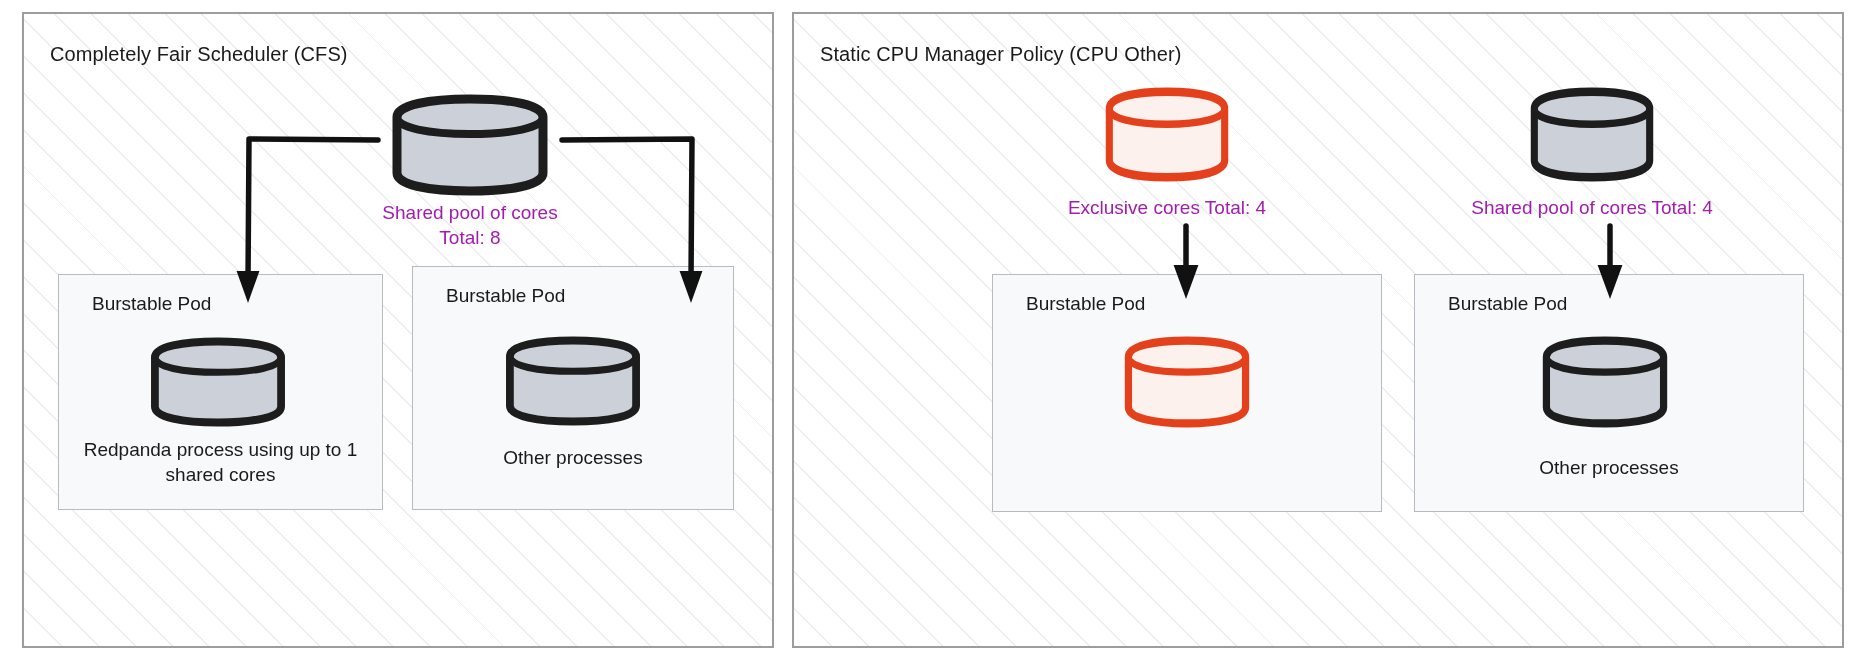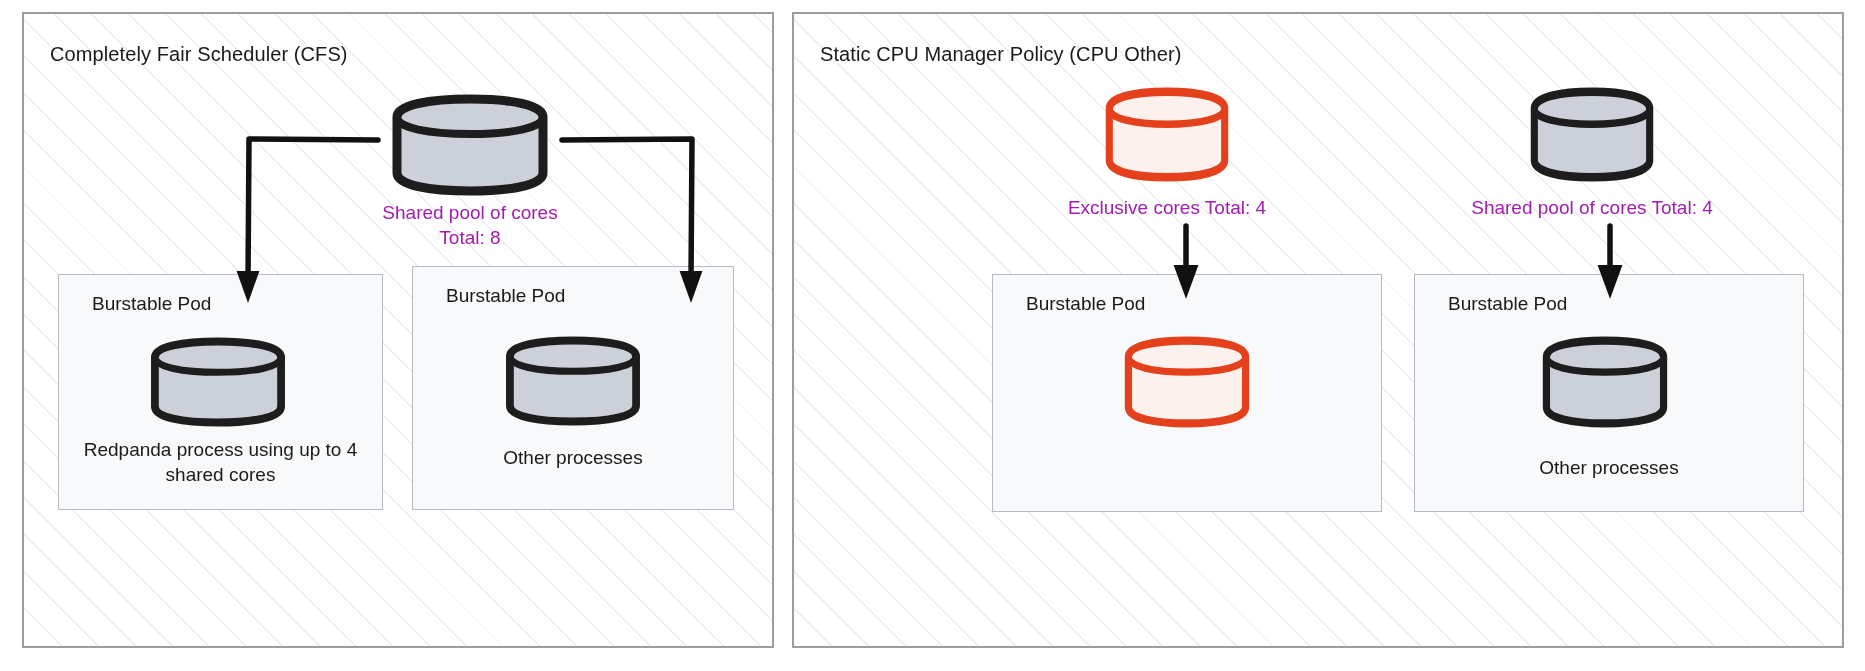--- a/index.html
+++ b/index.html
@@ -116,21 +116,21 @@
       <path d="M8,22 C8,33 40,39 81,39 C122,39 154,33 154,22" fill="none" stroke="#1d1d1d" stroke-width="8" stroke-linecap="round"></path>
     </svg>
   </div>
 
   <div class="free-caption" style="left:349px; top:200px; width:242px;">Shared pool of cores
 Total: 8</div>
 
   <div class="pod" style="left:58px; top:274px; width:325px; height:236px;">
     <div class="pod-title">Burstable Pod</div>
     <div class="pod-caption" style="top:162px;">Redpanda process using
-up to 4 shared cores</div>
+up to 1 shared cores</div>
   </div>
   <div class="cyl" style="left:148px; top:338px; width:140px; height:88px;">
     <svg viewBox="0 0 162 100" preserveAspectRatio="none">
       <path d="M8,22 C8,10 40,4 81,4 C122,4 154,10 154,22 L154,78 C154,90 122,96 81,96 C40,96 8,90 8,78 Z" fill="#ccd1d9" stroke="#1d1d1d" stroke-width="9" stroke-linejoin="round"></path>
       <path d="M8,22 C8,33 40,39 81,39 C122,39 154,33 154,22" fill="none" stroke="#1d1d1d" stroke-width="8" stroke-linecap="round"></path>
     </svg>
   </div>
 
   <div class="pod" style="left:412px; top:266px; width:322px; height:244px;">
     <div class="pod-title">Burstable Pod</div>

